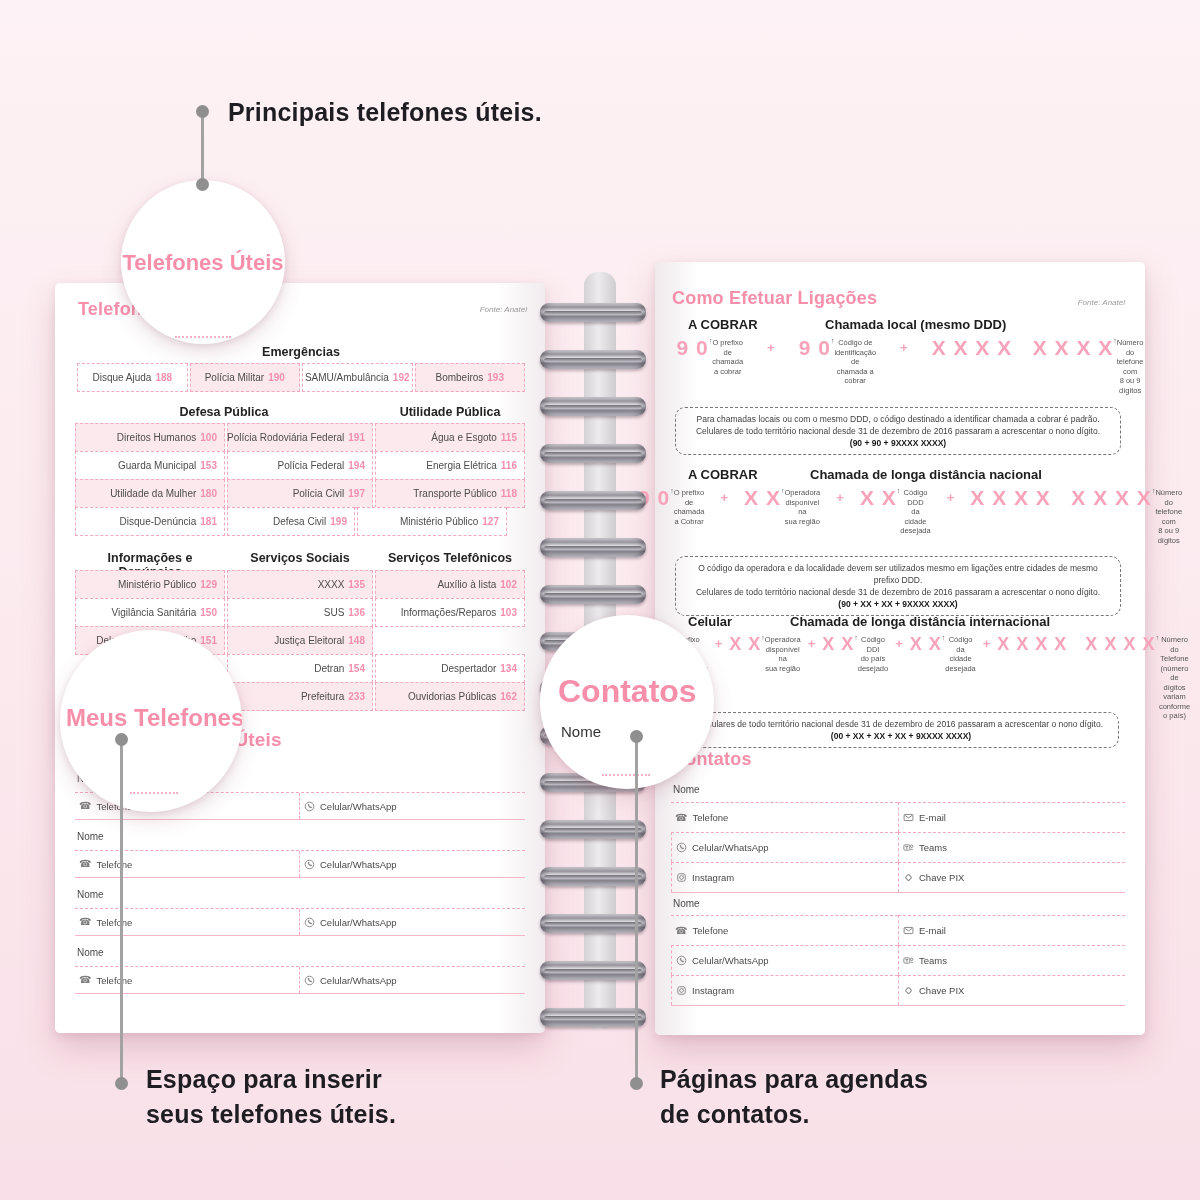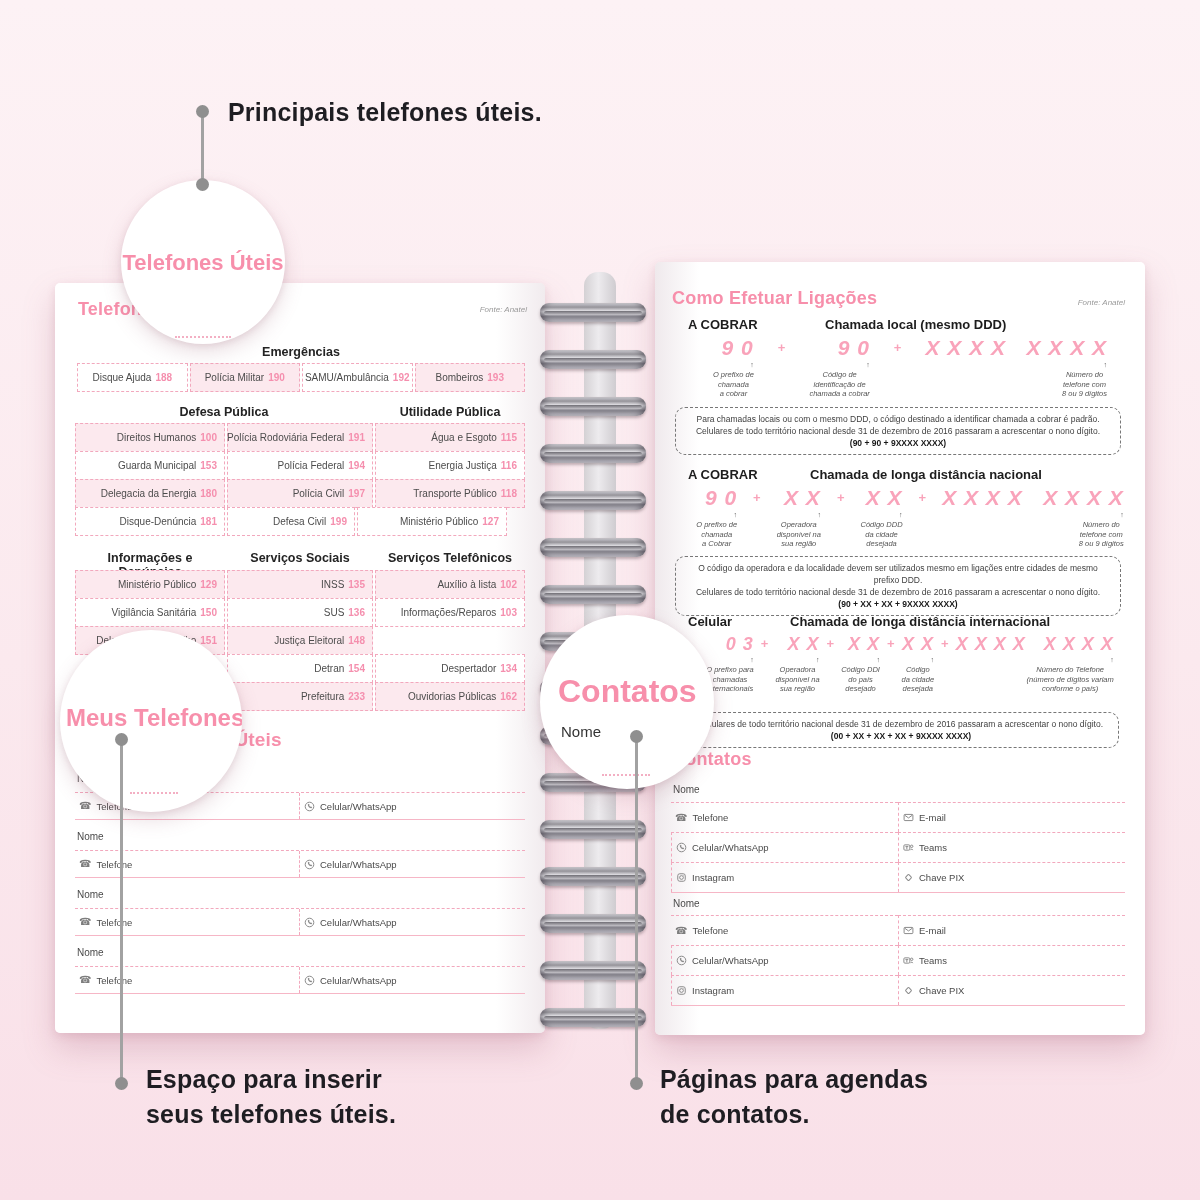--- a/index.html
+++ b/index.html
@@ -39,21 +39,21 @@
   .svg-ic svg{ width:11px; height:11px; stroke:#8a8a8a; stroke-width:.9; fill:none; }
 
   .contact-grid{ position:absolute; display:grid; grid-template-columns:227px 227px;
                  border-bottom:1.5px solid #f6b6c6; }
   .contact-grid .fieldcell{ border-top:1px dashed #f2a8bd; height:30px; }
   .contact-grid .fieldcell.rcol{ border-left:1px dashed #f2a8bd; }
 
   
   .sec-label{ position:absolute; font-size:13px; font-weight:bold; color:#1d1d1d; white-space:nowrap; }
   .formula-row{ position:absolute; left:28px; right:8px; display:flex; justify-content:center; align-items:flex-start; }
-  .funit{ display:flex; flex-direction:column; align-items:flex-end;font-style:italic; }
+  .funit{ display:flex; align-items:flex-start; }
   .fseg{ font-weight:bold; color:#f9a3ba; white-space:pre; letter-spacing:1px; font-size:21px; line-height:24px; }
   .s3 .fseg{ font-size:18px; line-height:22px; }
   .farrow{ font-size:7px; color:#555; line-height:7px; margin-top:1px; }
   .flegend{ font-size:7.5px; color:#555; text-align:center; white-space:pre-line; line-height:9.5px; margin-top:2px; max-width:125px; }
   .fplus{ font-size:13px; font-weight:bold; color:#f9a3ba; margin:4px 16px 0; }
   .s1 .fplus{ margin:4px 24px 0; }
   .s3 .fplus{ margin:3px 7px 0; }
   .notebox{ position:absolute; border:1px dashed #777; border-radius:10px; text-align:center;
             color:#3f3f3f; font-size:8.5px; line-height:12px; padding:5px 10px; }
   .nf{ font-weight:bold; color:#161616; }
@@ -139,27 +139,27 @@
     <div class="row" style="left:20px; top:168px; width:450px;">
       <div class="cell right" style="width:150px;">
           <span class="cl">Guarda Municipal</span>
           <span class="cn">153</span>
         </div>
       <div class="cell right" style="width:146px;">
           <span class="cl">Polícia Federal</span>
           <span class="cn">194</span>
         </div>
       <div class="cell right" style="width:150px;">
-          <span class="cl">Energia Justiça</span>
+          <span class="cl">Energia Elétrica</span>
           <span class="cn">116</span>
         </div>
     </div>
     <div class="row" style="left:20px; top:196px; width:450px;">
       <div class="cell right pink" style="width:150px;">
-          <span class="cl">Delegacia da Energia</span>
+          <span class="cl">Utilidade da Mulher</span>
           <span class="cn">180</span>
         </div>
       <div class="cell right pink" style="width:146px;">
           <span class="cl">Polícia Civil</span>
           <span class="cn">197</span>
         </div>
       <div class="cell right pink" style="width:150px;">
           <span class="cl">Transporte Público</span>
           <span class="cn">118</span>
         </div>
@@ -182,21 +182,21 @@
     <div class="tbl-h" style="left:20px; top:268px; width:150px;">Informações e Denúncias</div>
     <div class="tbl-h" style="left:172px; top:268px; width:146px;">Serviços Sociais</div>
     <div class="tbl-h" style="left:320px; top:268px; width:150px;">Serviços Telefônicos</div>
 
     <div class="row" style="left:20px; top:287px; width:450px;">
       <div class="cell right pink" style="width:150px;">
           <span class="cl">Ministério Público</span>
           <span class="cn">129</span>
         </div>
       <div class="cell right pink" style="width:146px;">
-          <span class="cl">INSS</span>
+          <span class="cl">XXXX</span>
           <span class="cn">135</span>
         </div>
       <div class="cell right pink" style="width:150px;">
           <span class="cl">Auxílio à lista</span>
           <span class="cn">102</span>
         </div>
     </div>
     <div class="row" style="left:20px; top:315px; width:450px;">
       <div class="cell right" style="width:150px;">
           <span class="cl">Vigilância Sanitária</span>

